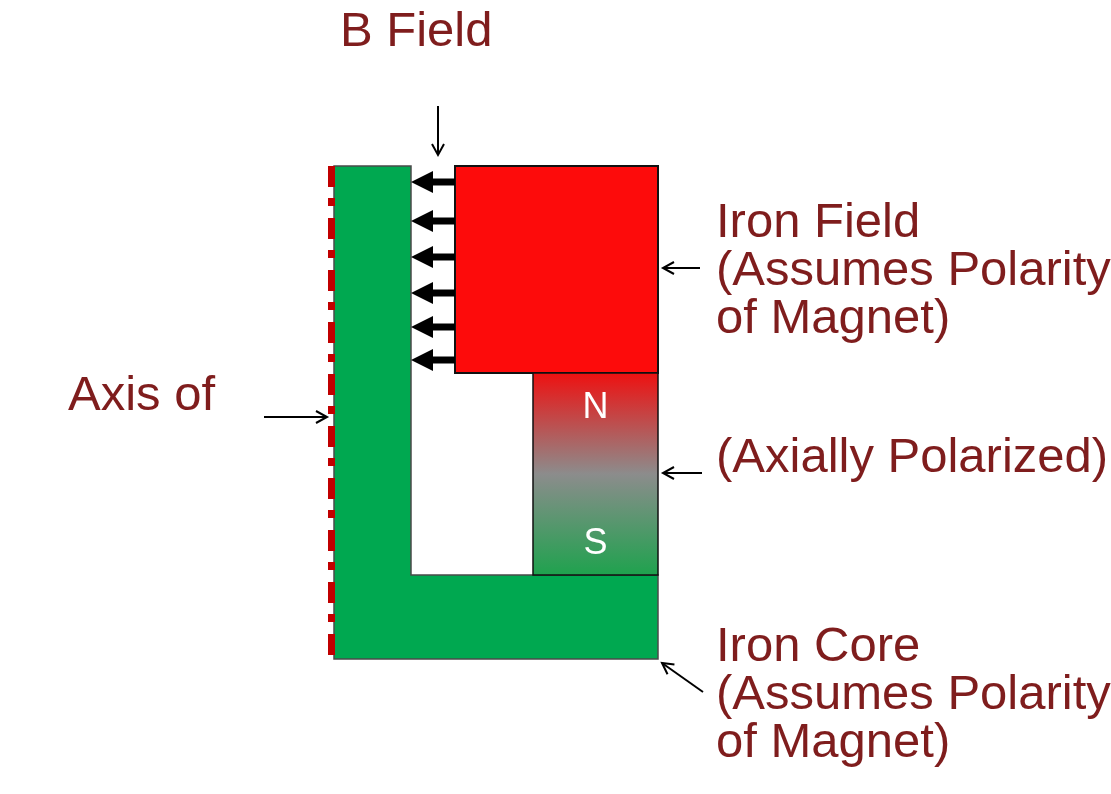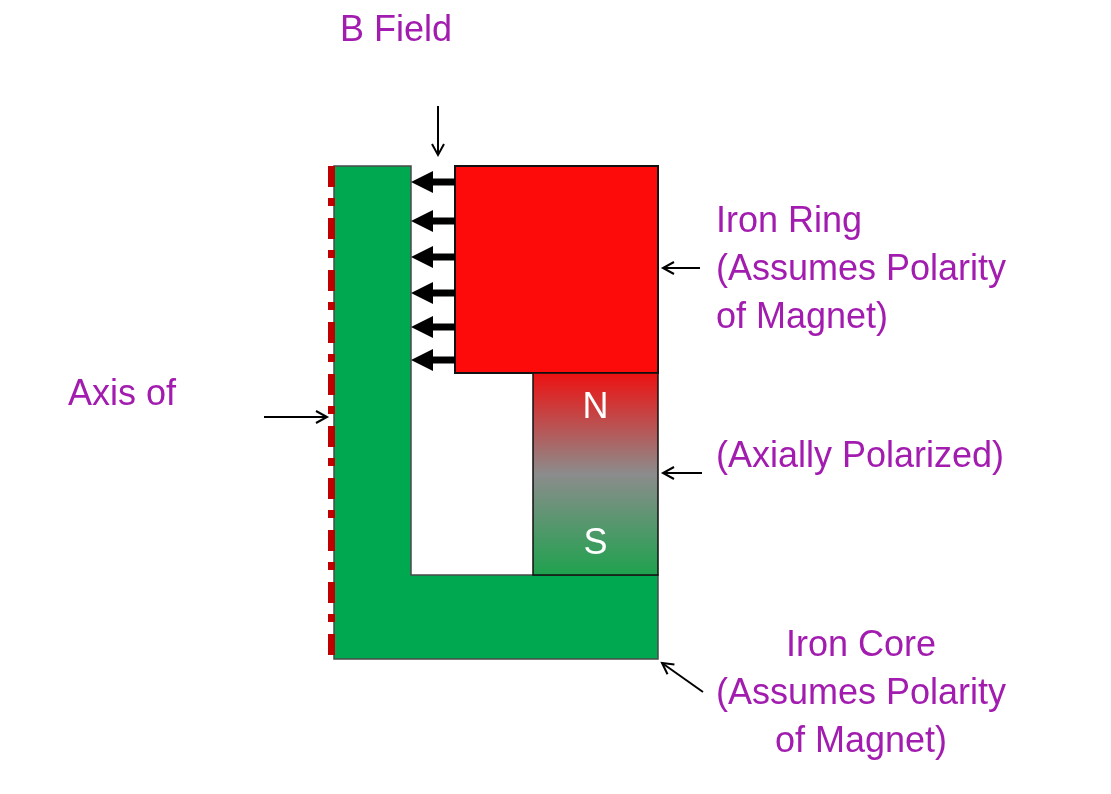--- a/index.html
+++ b/index.html
@@ -15,22 +15,22 @@
     font-family: "Liberation Sans", sans-serif;
     overflow: hidden;
   }
   #diagram-svg {
     position: absolute;
     left: 0;
     top: 0;
   }
   .label {
     position: absolute;
-    color: #a21caf;
-    font-size: 36px;
+    color: #7f1d1d;
+    font-size: 49px;
     line-height: 48px;
     white-space: nowrap;
   }
   .label .indent {
     padding-left: 10px;
   }
   .pole {
     position: absolute;
     left: 533px;
     width: 125px;
@@ -101,30 +101,30 @@
 
   <div class="label" style="left:340px; top:5px;">
     <div>B Field</div>
   </div>
 
   <div class="label" style="left:68px; top:369px;">
     <div>Axis of</div>
   </div>
 
   <div class="label" style="left:716px; top:196px;">
-    <div>Iron Ring</div>
+    <div>Iron Field</div>
     <div>(Assumes Polarity</div>
     <div>of Magnet)</div>
   </div>
 
   <div class="label" style="left:716px; top:431px;">
     <div>(Axially Polarized)</div>
   </div>
 
-  <div class="label" style="left:716px; top:620px;text-align:center;">
+  <div class="label" style="left:716px; top:620px;">
     <div>Iron Core</div>
     <div>(Assumes Polarity</div>
     <div>of Magnet)</div>
   </div>
 
   <div class="pole" style="top:386px;">N</div>
   <div class="pole" style="top:522px;">S</div>
 
 </div>
 

